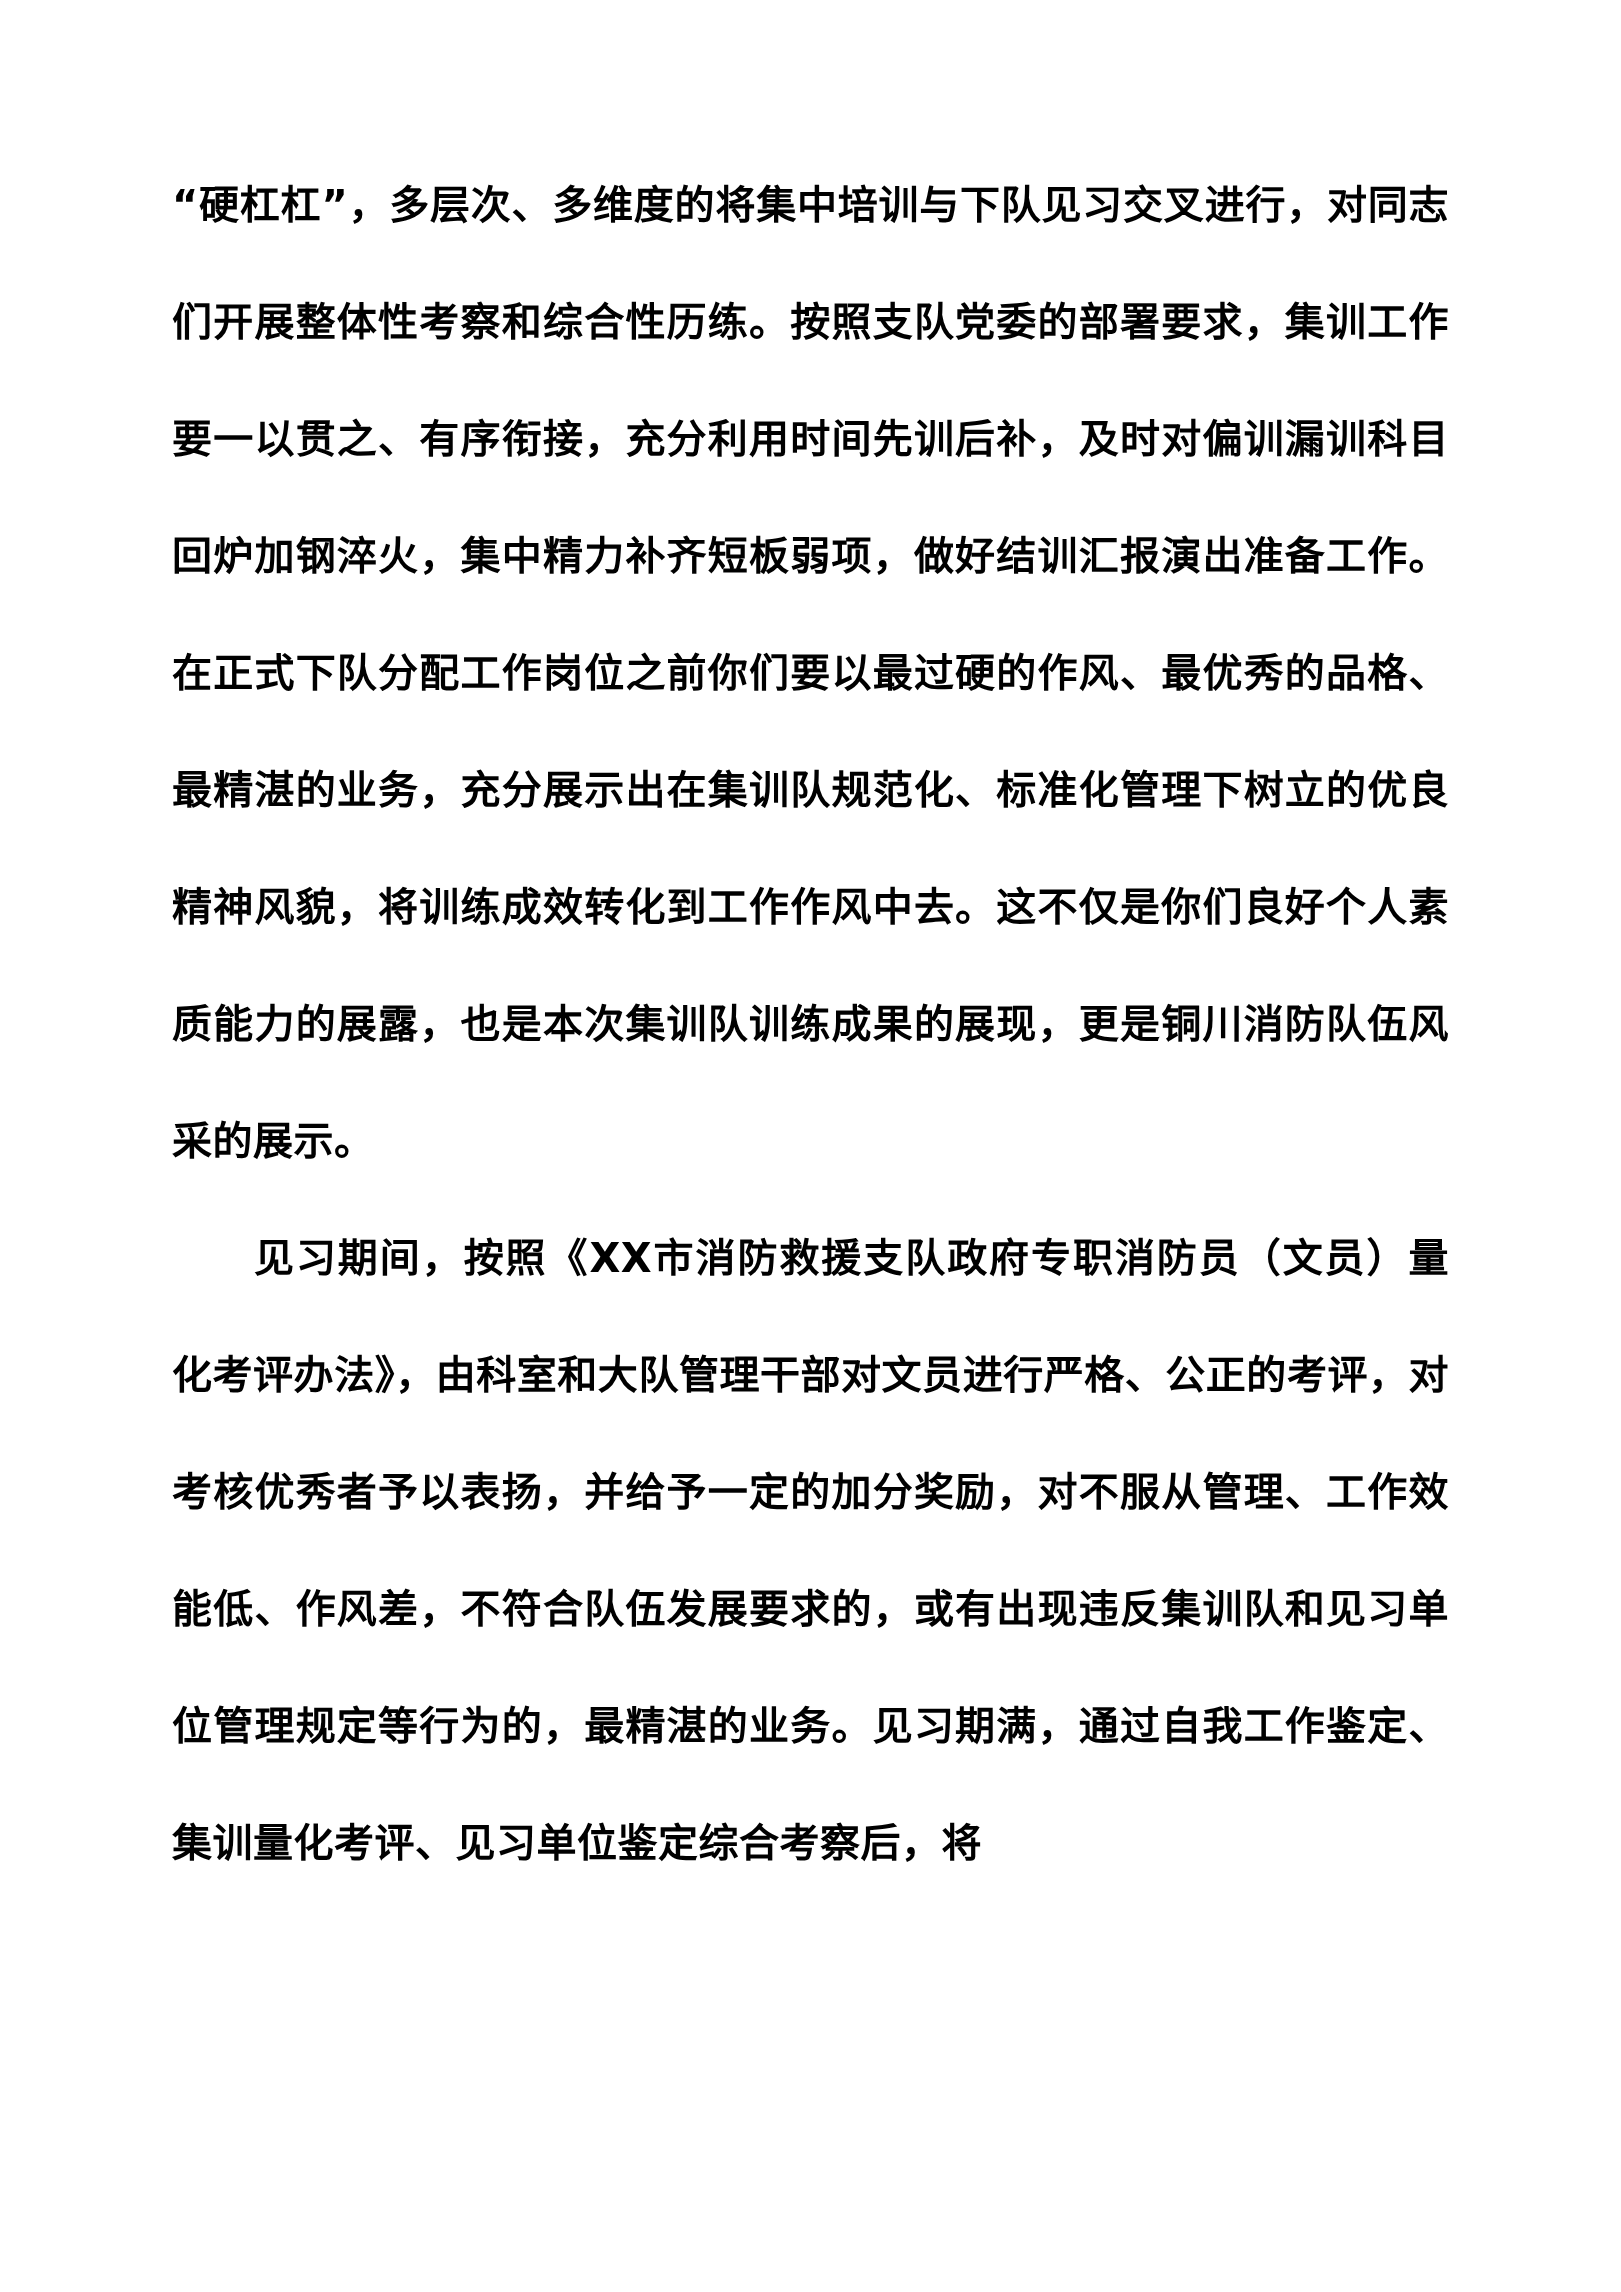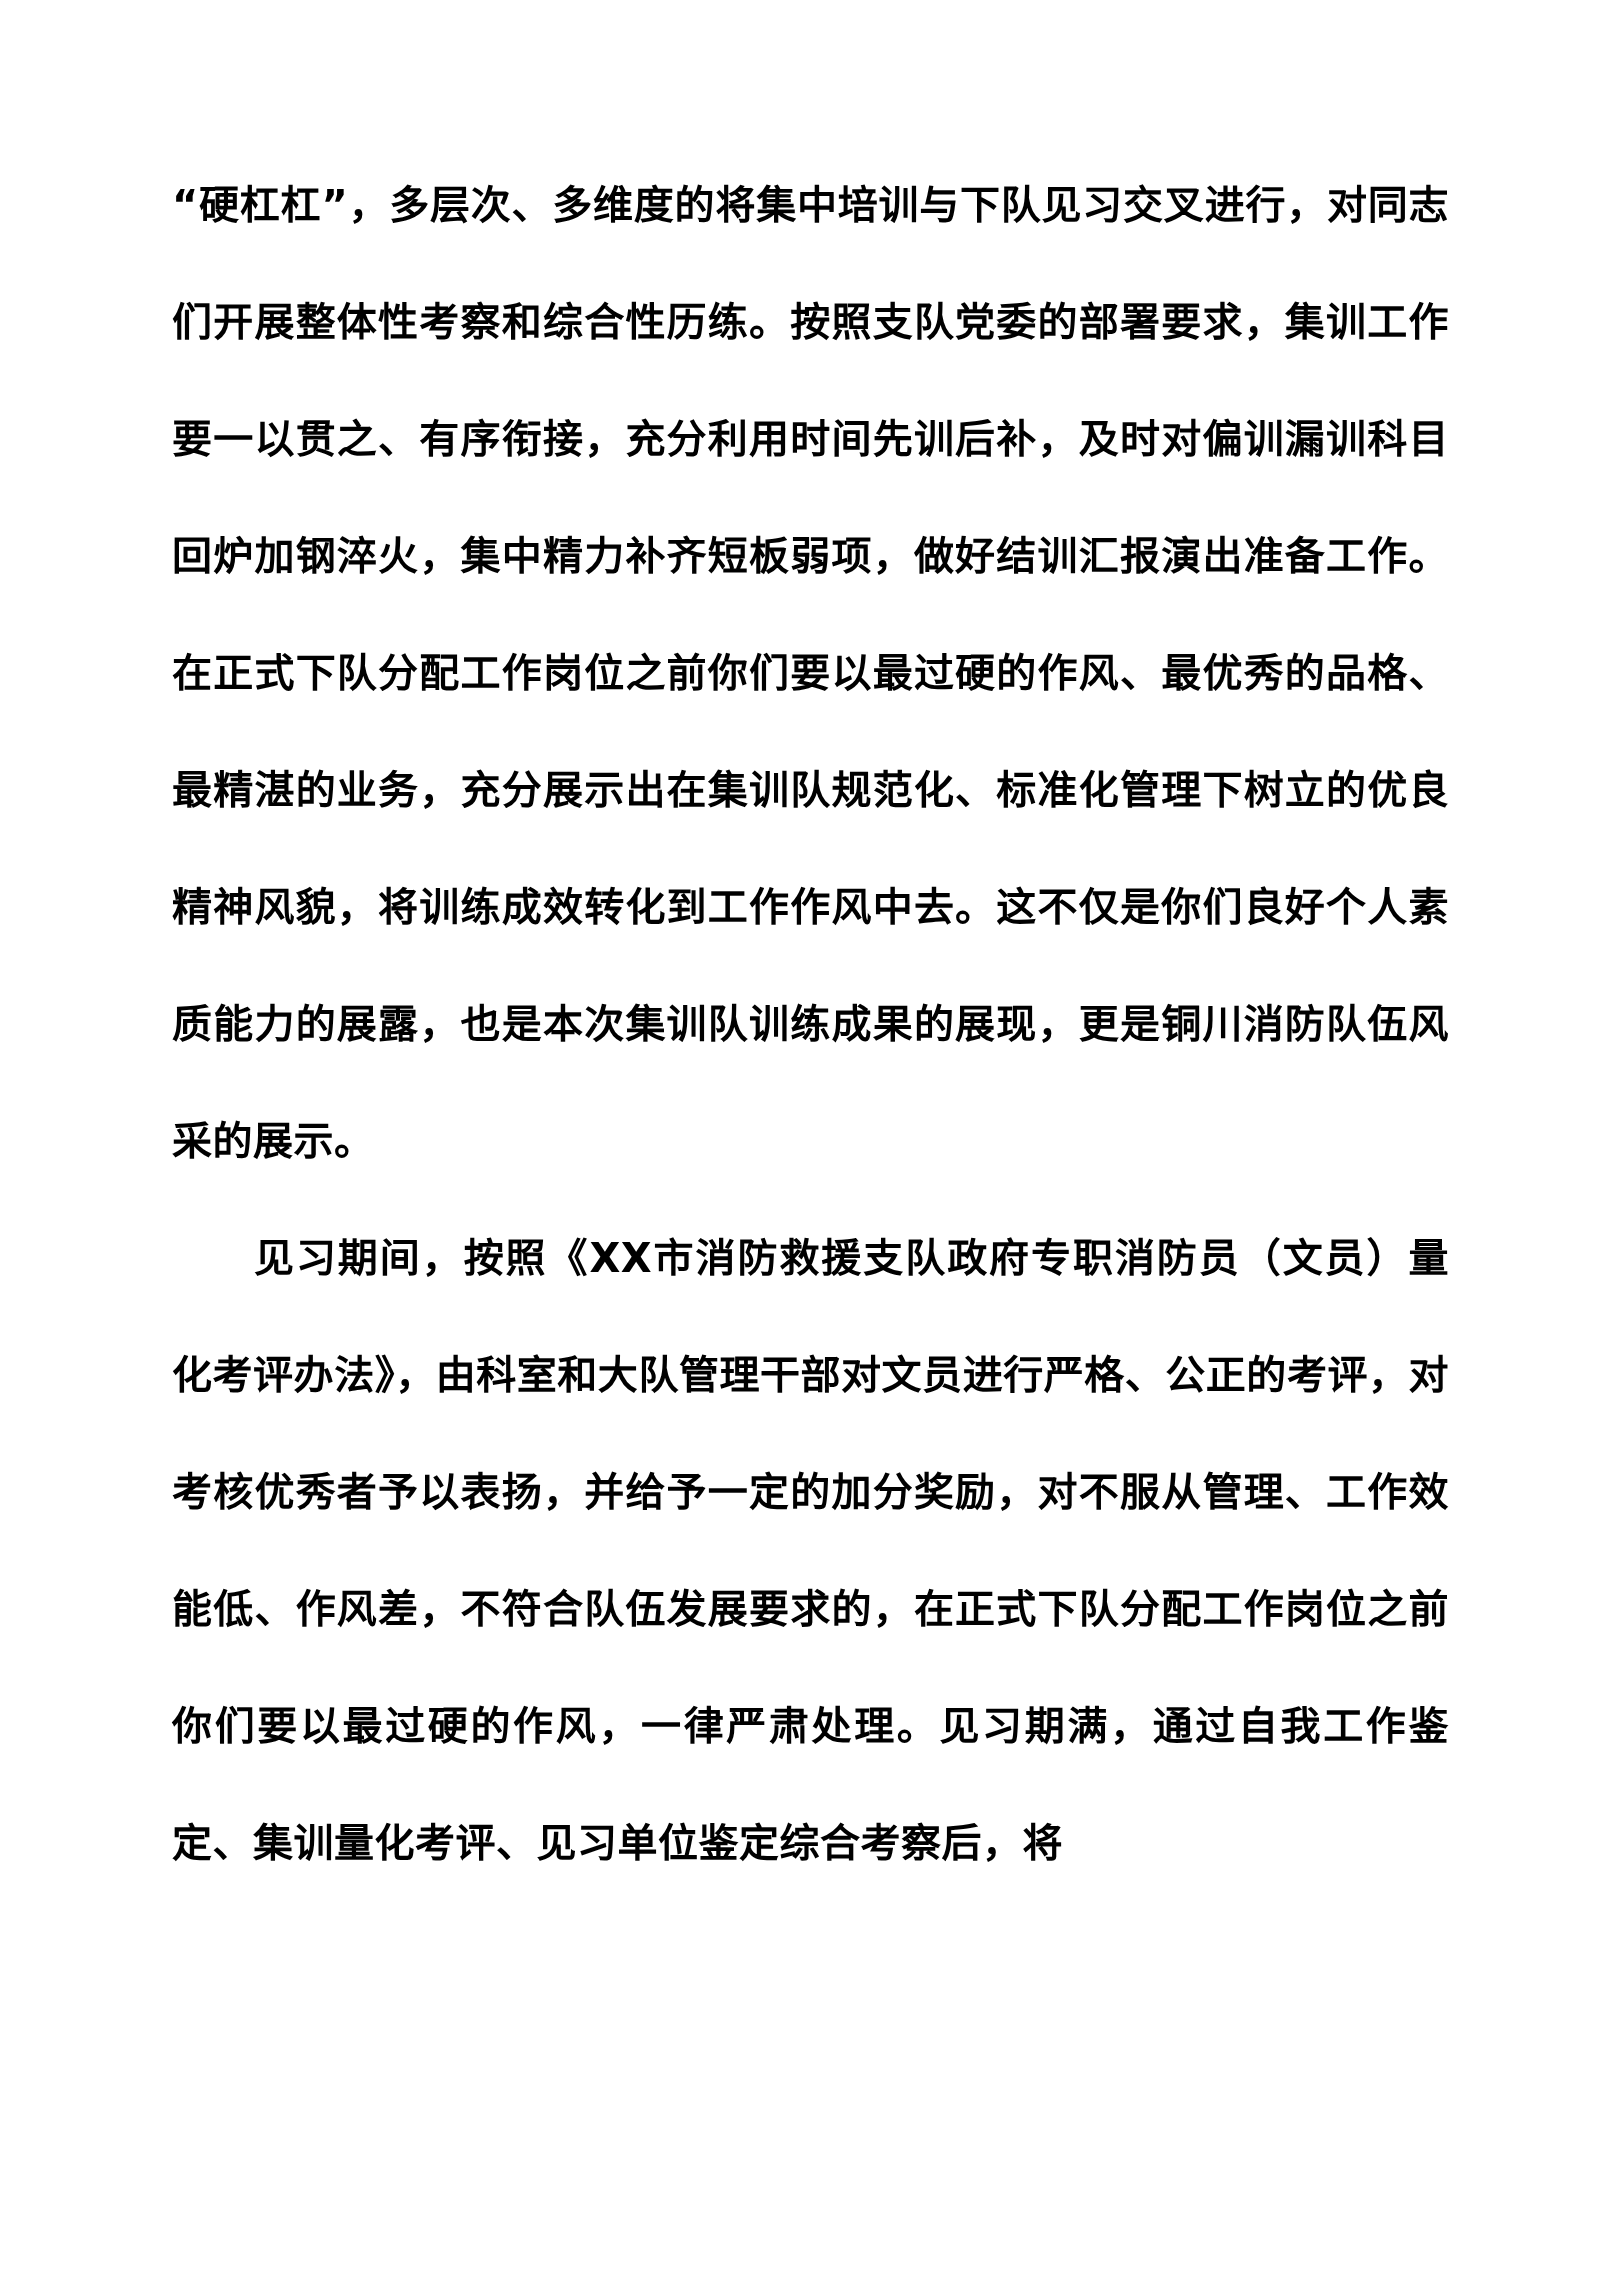--- a/index.html
+++ b/index.html
@@ -40,16 +40,16 @@
   .para.indent {
     text-indent: 82px;
   }
 </style>
 </head>
 <body>
 
 <div class="page">
   <div class="doc-body">
     <p class="para">“硬杠杠”，多层次、多维度的将集中培训与下队见习交叉进行，对同志们开展整体性考察和综合性历练。按照支队党委的部署要求，集训工作要一以贯之、有序衔接，充分利用时间先训后补，及时对偏训漏训科目回炉加钢淬火，集中精力补齐短板弱项，做好结训汇报演出准备工作。在正式下队分配工作岗位之前你们要以最过硬的作风、最优秀的品格、最精湛的业务，充分展示出在集训队规范化、标准化管理下树立的优良精神风貌，将训练成效转化到工作作风中去。这不仅是你们良好个人素质能力的展露，也是本次集训队训练成果的展现，更是铜川消防队伍风采的展示。</p>
-    <p class="para indent">见习期间，按照《XX市消防救援支队政府专职消防员（文员）量化考评办法》，由科室和大队管理干部对文员进行严格、公正的考评，对考核优秀者予以表扬，并给予一定的加分奖励，对不服从管理、工作效能低、作风差，不符合队伍发展要求的，在正式下队分配工作岗位之前你们要以最过硬的作风，一律严肃处理。见习期满，通过自我工作鉴定、集训量化考评、见习单位鉴定综合考察后，将</p>
+    <p class="para indent">见习期间，按照《XX市消防救援支队政府专职消防员（文员）量化考评办法》，由科室和大队管理干部对文员进行严格、公正的考评，对考核优秀者予以表扬，并给予一定的加分奖励，对不服从管理、工作效能低、作风差，不符合队伍发展要求的，或有出现违反集训队和见习单位管理规定等行为的，最精湛的业务。见习期满，通过自我工作鉴定、集训量化考评、见习单位鉴定综合考察后，将</p>
   </div>
 </div>
 
 
 </body></html>

